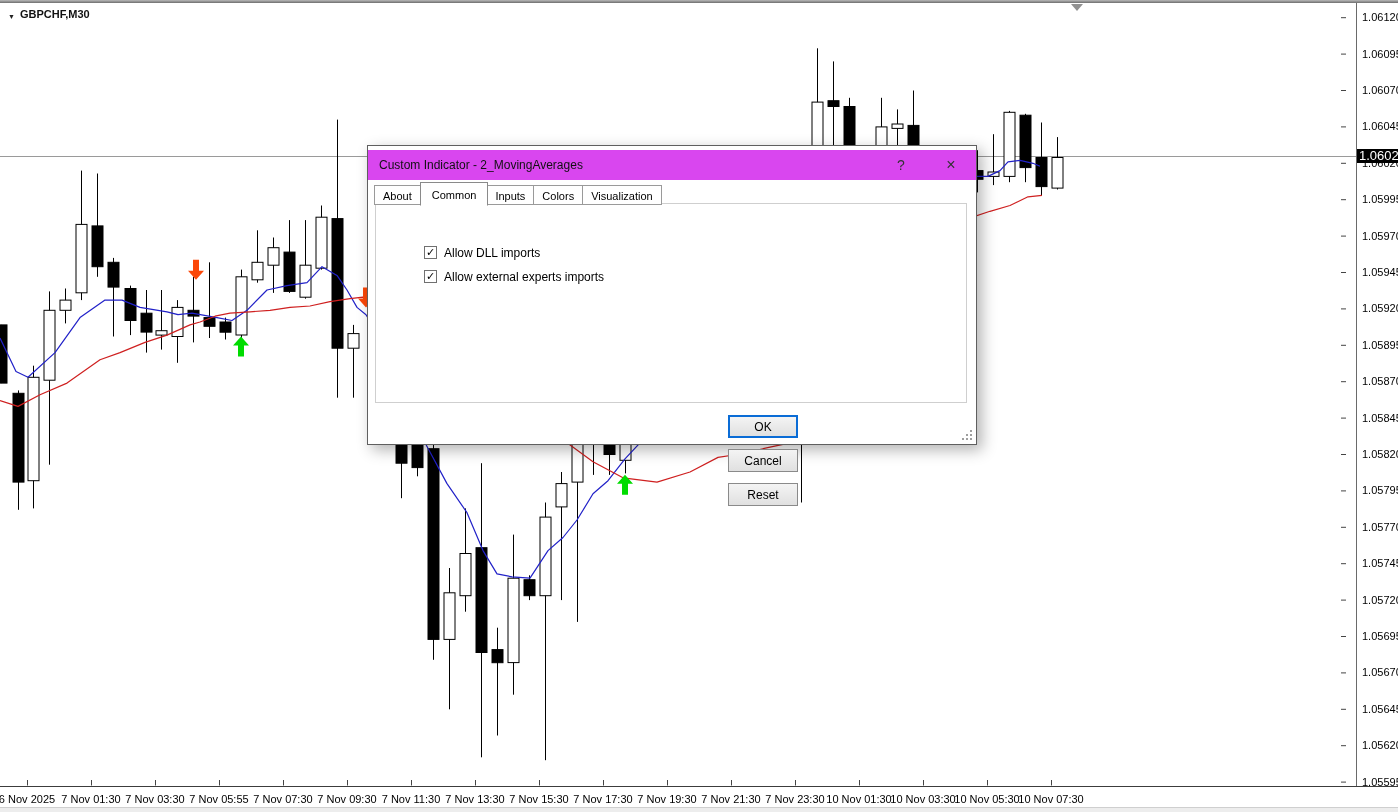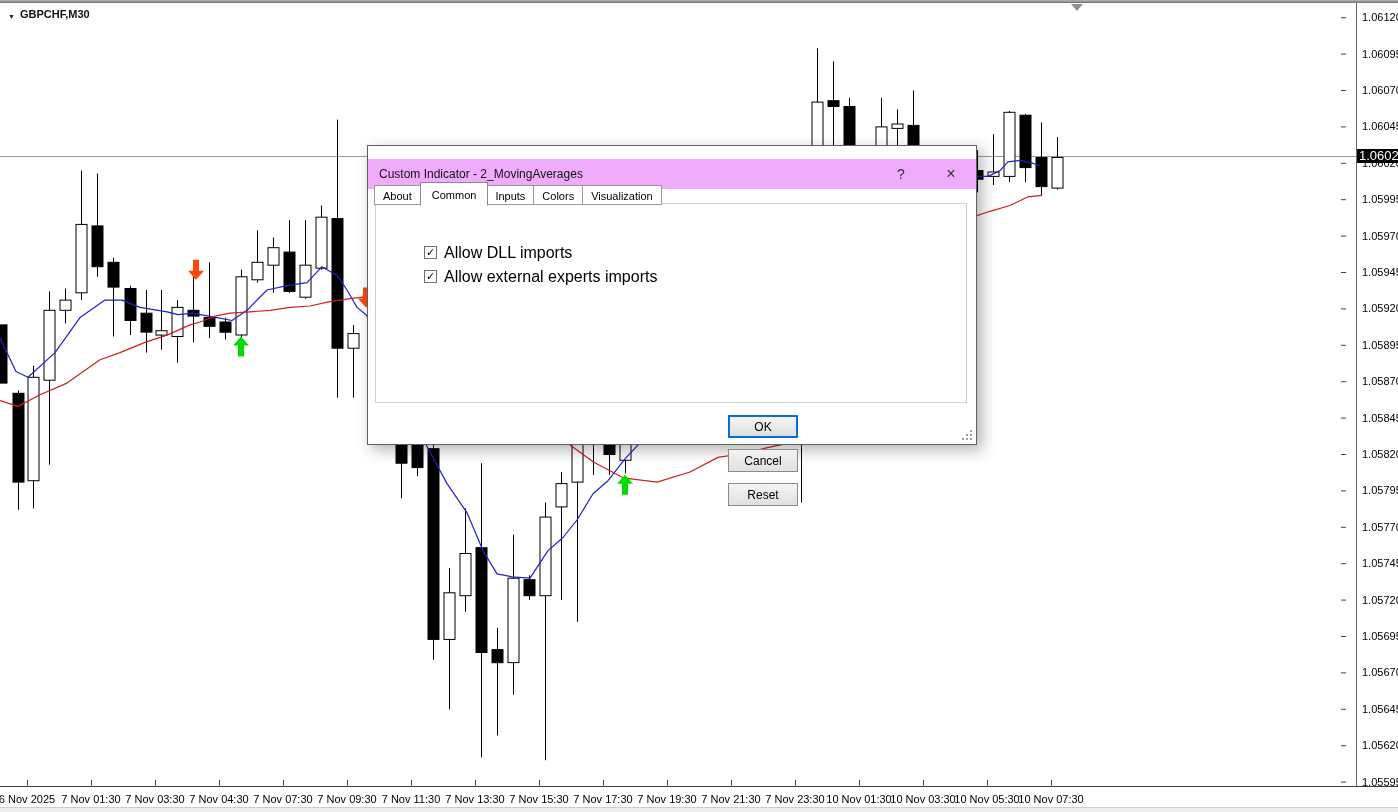--- a/index.html
+++ b/index.html
@@ -12,33 +12,33 @@
   
   #price-axis{position:absolute;left:1357px;top:3px;width:41px;height:783px;background:#fff;}
   .price-label{position:absolute;left:5px;font-size:11px;color:#000;white-space:nowrap;}
   #price-tag{position:absolute;left:0px;width:41px;height:14px;background:#000;color:#fff;font-size:13px;line-height:14px;padding-left:2px;box-sizing:border-box;z-index:3;}
   
   #time-axis{position:absolute;left:0;top:786px;width:1398px;height:26px;background:#fff;border-top:1px solid #3c3c3c;}
   .time-label{position:absolute;top:6px;font-size:11px;color:#000;transform:translateX(-50%);white-space:nowrap;}
   #bottom-edge{position:absolute;left:0;bottom:0;width:100%;height:4px;background:#ededed;border-top:1px solid #cfcfcf;}
   
   #dialog{position:absolute;left:367px;top:145px;width:610px;height:300px;background:#fff;border:1px solid #5f5f5f;box-sizing:border-box;box-shadow:5px 5px 14px rgba(0,0,0,.30);z-index:10;}
-  #dialog-titlebar{position:absolute;left:0;top:13px;width:100%;height:30px;background:#f0abfc;}
+  #dialog-titlebar{position:absolute;left:0;top:4px;width:100%;height:30px;background:#d946ef;}
   #dialog-title{position:absolute;left:11px;top:0;line-height:30px;font-size:12px;color:#111;}
   .titlebar-btn{position:absolute;top:0;width:22px;height:30px;text-align:center;line-height:30px;font-size:14px;color:#333;cursor:default;}
   #help-btn{right:64px;}
   #close-btn{right:14px;font-size:16px;}
   #tab-strip{position:absolute;left:6px;top:36px;display:flex;align-items:flex-end;z-index:2;}
   .tab{height:20px;line-height:20px;padding:0 8px;font-size:11px;color:#000;background:#fff;border:1px solid #9a9a9a;border-left:none;box-sizing:border-box;}
   .tab:first-child{border-left:1px solid #9a9a9a;}
   .tab.selected{height:24px;line-height:24px;border:1px solid #8a8a8a;border-bottom:1px solid #fff;margin:0 -1px -1px -1px;background:#fff;position:relative;z-index:3;padding:0 11px;}
   #tab-panel{position:absolute;left:7px;top:57px;width:592px;height:200px;background:#fff;border:1px solid #cfcfcf;box-sizing:border-box;padding:42px 0 0 48px;}
   .cb-row{display:flex;align-items:center;margin-bottom:11px;height:13px;}
   .cb{width:13px;height:13px;border:1px solid #707070;background:#fff;box-sizing:border-box;font-size:11px;line-height:11px;text-align:center;color:#000;font-weight:700;}
-  .cb-label{margin-left:7px;font-size:16px;color:#000;}
+  .cb-label{margin-left:7px;font-size:12px;color:#000;}
   #button-row{position:absolute;top:269px;left:360px;display:flex;gap:11px;flex-direction:column;}
   .btn{width:70px;height:23px;box-sizing:border-box;border:1px solid #8a8a8a;background:linear-gradient(#f4f4f4,#e0e0e0);font-size:12px;color:#000;display:flex;align-items:center;justify-content:center;cursor:default;}
   .btn.primary{border:2px solid #0a6cd6;}
   #resize-grip{position:absolute;right:3px;bottom:3px;width:13px;height:13px;}
 </style>
 </head>
 <body>
 
 <div id="window">
   <div id="top-frame"></div>
@@ -225,21 +225,21 @@
       <div class="price-label" style="top: 663px;">1.05670</div>
       <div class="price-label" style="top: 700px;">1.05645</div>
       <div class="price-label" style="top: 736px;">1.05620</div>
       <div class="price-label" style="top: 773px;">1.05595</div>
     </div>
 
   <div id="time-axis">
       <div class="time-label" style="left: 27px;">6 Nov 2025</div>
       <div class="time-label" style="left: 91px;">7 Nov 01:30</div>
       <div class="time-label" style="left: 155px;">7 Nov 03:30</div>
-      <div class="time-label" style="left: 219px;">7 Nov 04:30</div>
+      <div class="time-label" style="left: 219px;">7 Nov 05:55</div>
       <div class="time-label" style="left: 283px;">7 Nov 07:30</div>
       <div class="time-label" style="left: 347px;">7 Nov 09:30</div>
       <div class="time-label" style="left: 411px;">7 Nov 11:30</div>
       <div class="time-label" style="left: 475px;">7 Nov 13:30</div>
       <div class="time-label" style="left: 539px;">7 Nov 15:30</div>
       <div class="time-label" style="left: 603px;">7 Nov 17:30</div>
       <div class="time-label" style="left: 667px;">7 Nov 19:30</div>
       <div class="time-label" style="left: 731px;">7 Nov 21:30</div>
       <div class="time-label" style="left: 795px;">7 Nov 23:30</div>
       <div class="time-label" style="left: 859px;">10 Nov 01:30</div>

